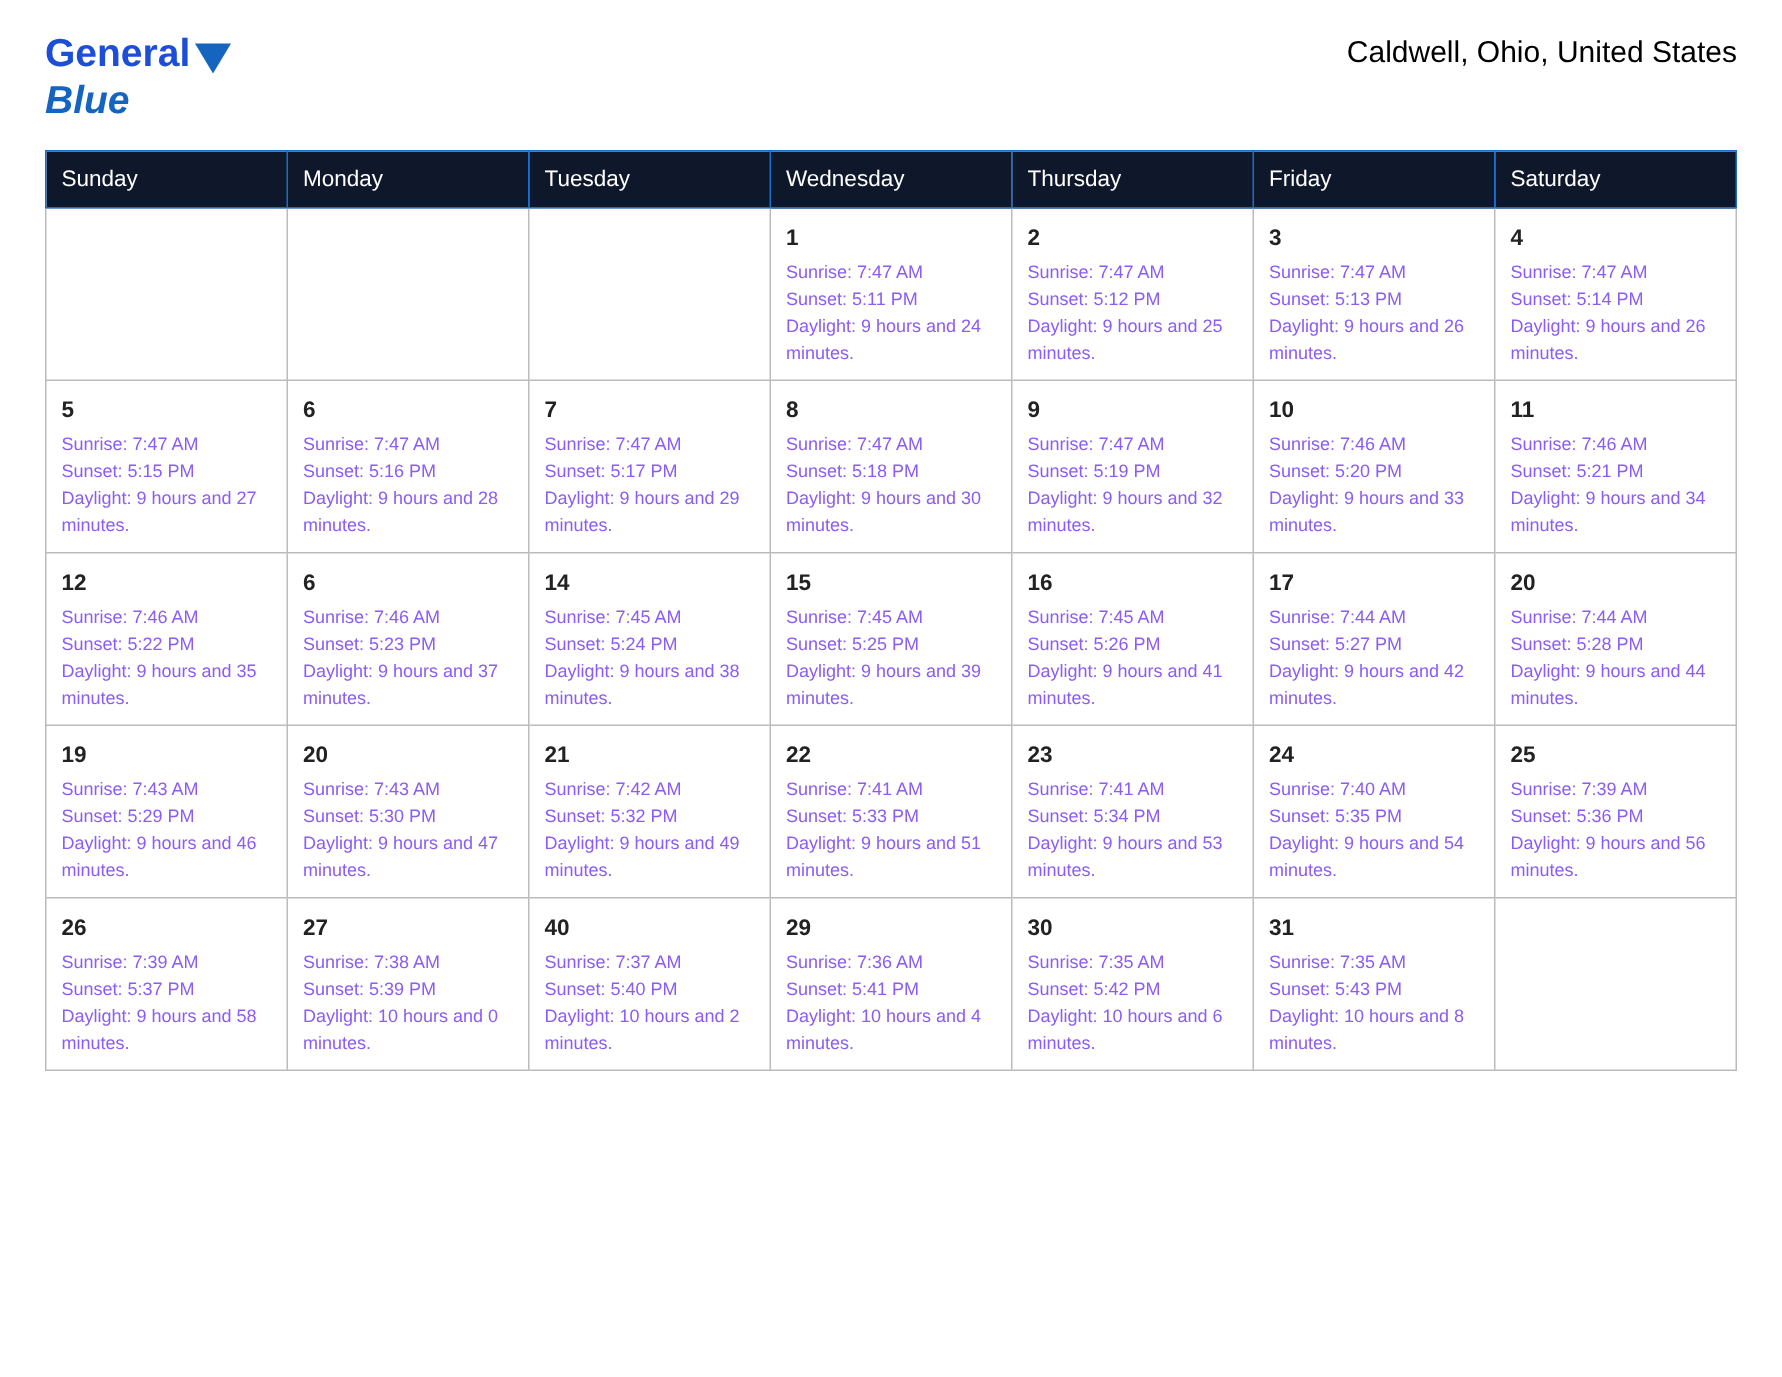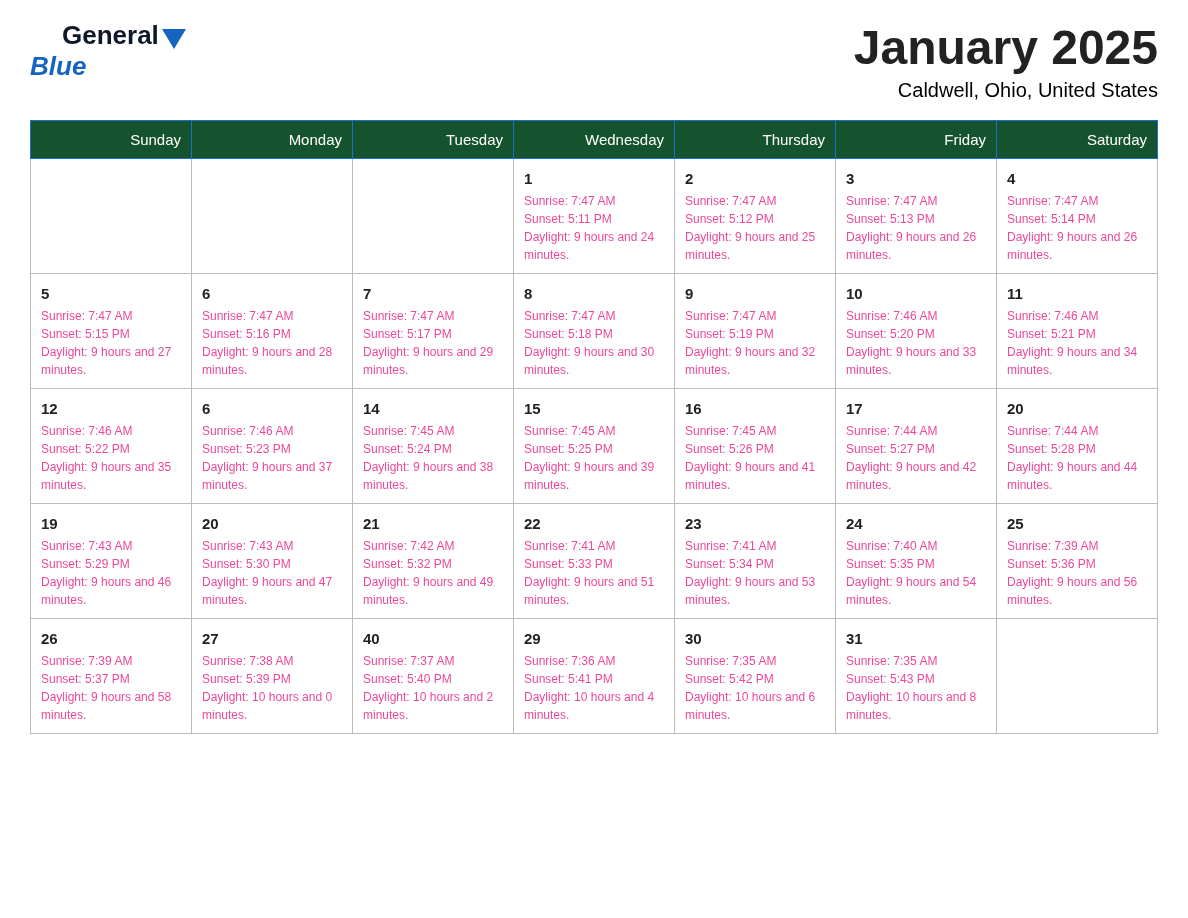--- a/index.html
+++ b/index.html
@@ -21,23 +21,22 @@
       flex-direction: column;
       align-items: flex-start;
     }
     .logo-top {
       display: flex;
       align-items: center;
     }
     .logo-general {
       font-size: 26px;
       font-weight: bold;
-      color: #0f172a;
+      color: #1d4ed8;
       font-family: Arial, sans-serif;
-      margin-left: 32px;
     }
     .logo-arrow {
       width: 0;
       height: 0;
       border-left: 12px solid transparent;
       border-right: 12px solid transparent;
       border-top: 20px solid #1565c0;
       margin-left: 3px;
       margin-top: 6px;
     }
@@ -61,26 +60,26 @@
       font-weight: normal;
       color: #000000;
       margin-top: 4px;
     }
     .calendar {
       width: 100%;
       border-collapse: collapse;
       border: 1px solid #1565c0;
     }
     .calendar thead tr th {
-      background-color: #14532d;
+      background-color: #0f172a;
       color: #fff;
       font-size: 15px;
       font-weight: normal;
       padding: 10px 10px;
-      text-align: right;
+      text-align: left;
       border: 1px solid #1a6fcc;
     }
     .calendar tbody tr td {
       vertical-align: top;
       padding: 8px 10px;
       border: 1px solid #bbb;
       width: 14.28%;
       min-height: 110px;
       height: 115px;
       font-size: 12.5px;
@@ -92,37 +91,36 @@
       font-weight: bold;
       color: #222;
       display: block;
       margin-bottom: 2px;
     }
     .cell-empty {
       background: #fff;
     }
     .sun-info {
       font-size: 12px;
-      color: #ec4899;
+      color: #8b5cf6;
       line-height: 1.5;
     }
   </style>
 </head>
 <body>
 
 <div class="header">
   <div class="logo">
     <div class="logo-top">
       <span class="logo-general">General</span>
       <div class="logo-arrow"></div>
     </div>
     <span class="logo-blue">Blue</span>
   </div>
   <div class="title-block">
-    <h1>January 2025</h1>
     <h2>Caldwell, Ohio, United States</h2>
   </div>
 </div>
 
 <table class="calendar">
   <thead>
     <tr>
     <th>Sunday</th>
         <th>Monday</th>
         <th>Tuesday</th>

